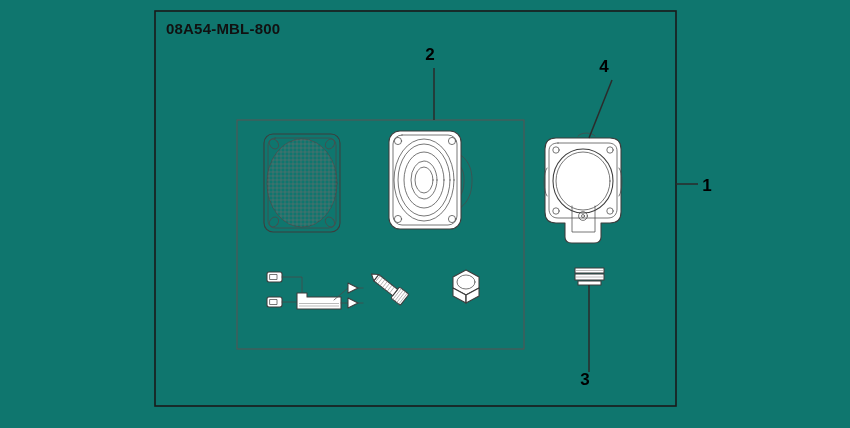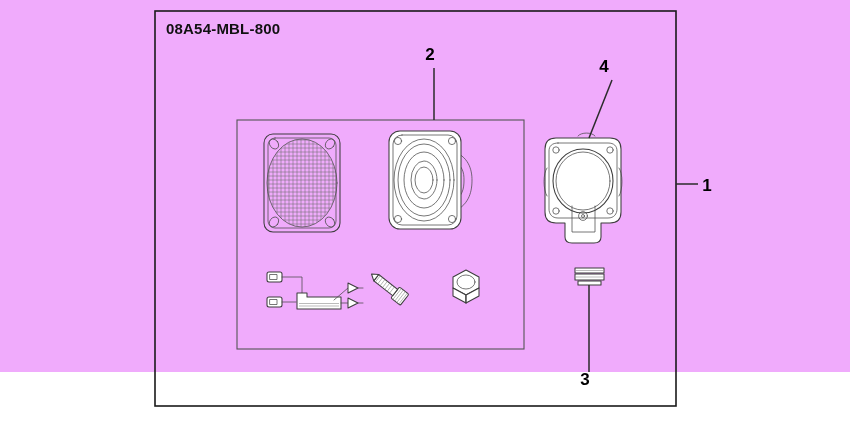--- a/index.html
+++ b/index.html
@@ -10,22 +10,22 @@
   }
   body {
     width: 850px;
     height: 428px;
     font-family: "Liberation Sans", sans-serif;
     overflow: hidden;
   }
   #page {
     position: relative;
     width: 850px;
-    height: 372px;
-    background: #f0abfc;
+    height: 428px;
+    background: #0f766e;
     text-align: center;
   }
   #diagram-svg {
     position: absolute;
     left: 0;
     top: 0;
     width: 850px;
     height: 428px;
     display: block;
   }

